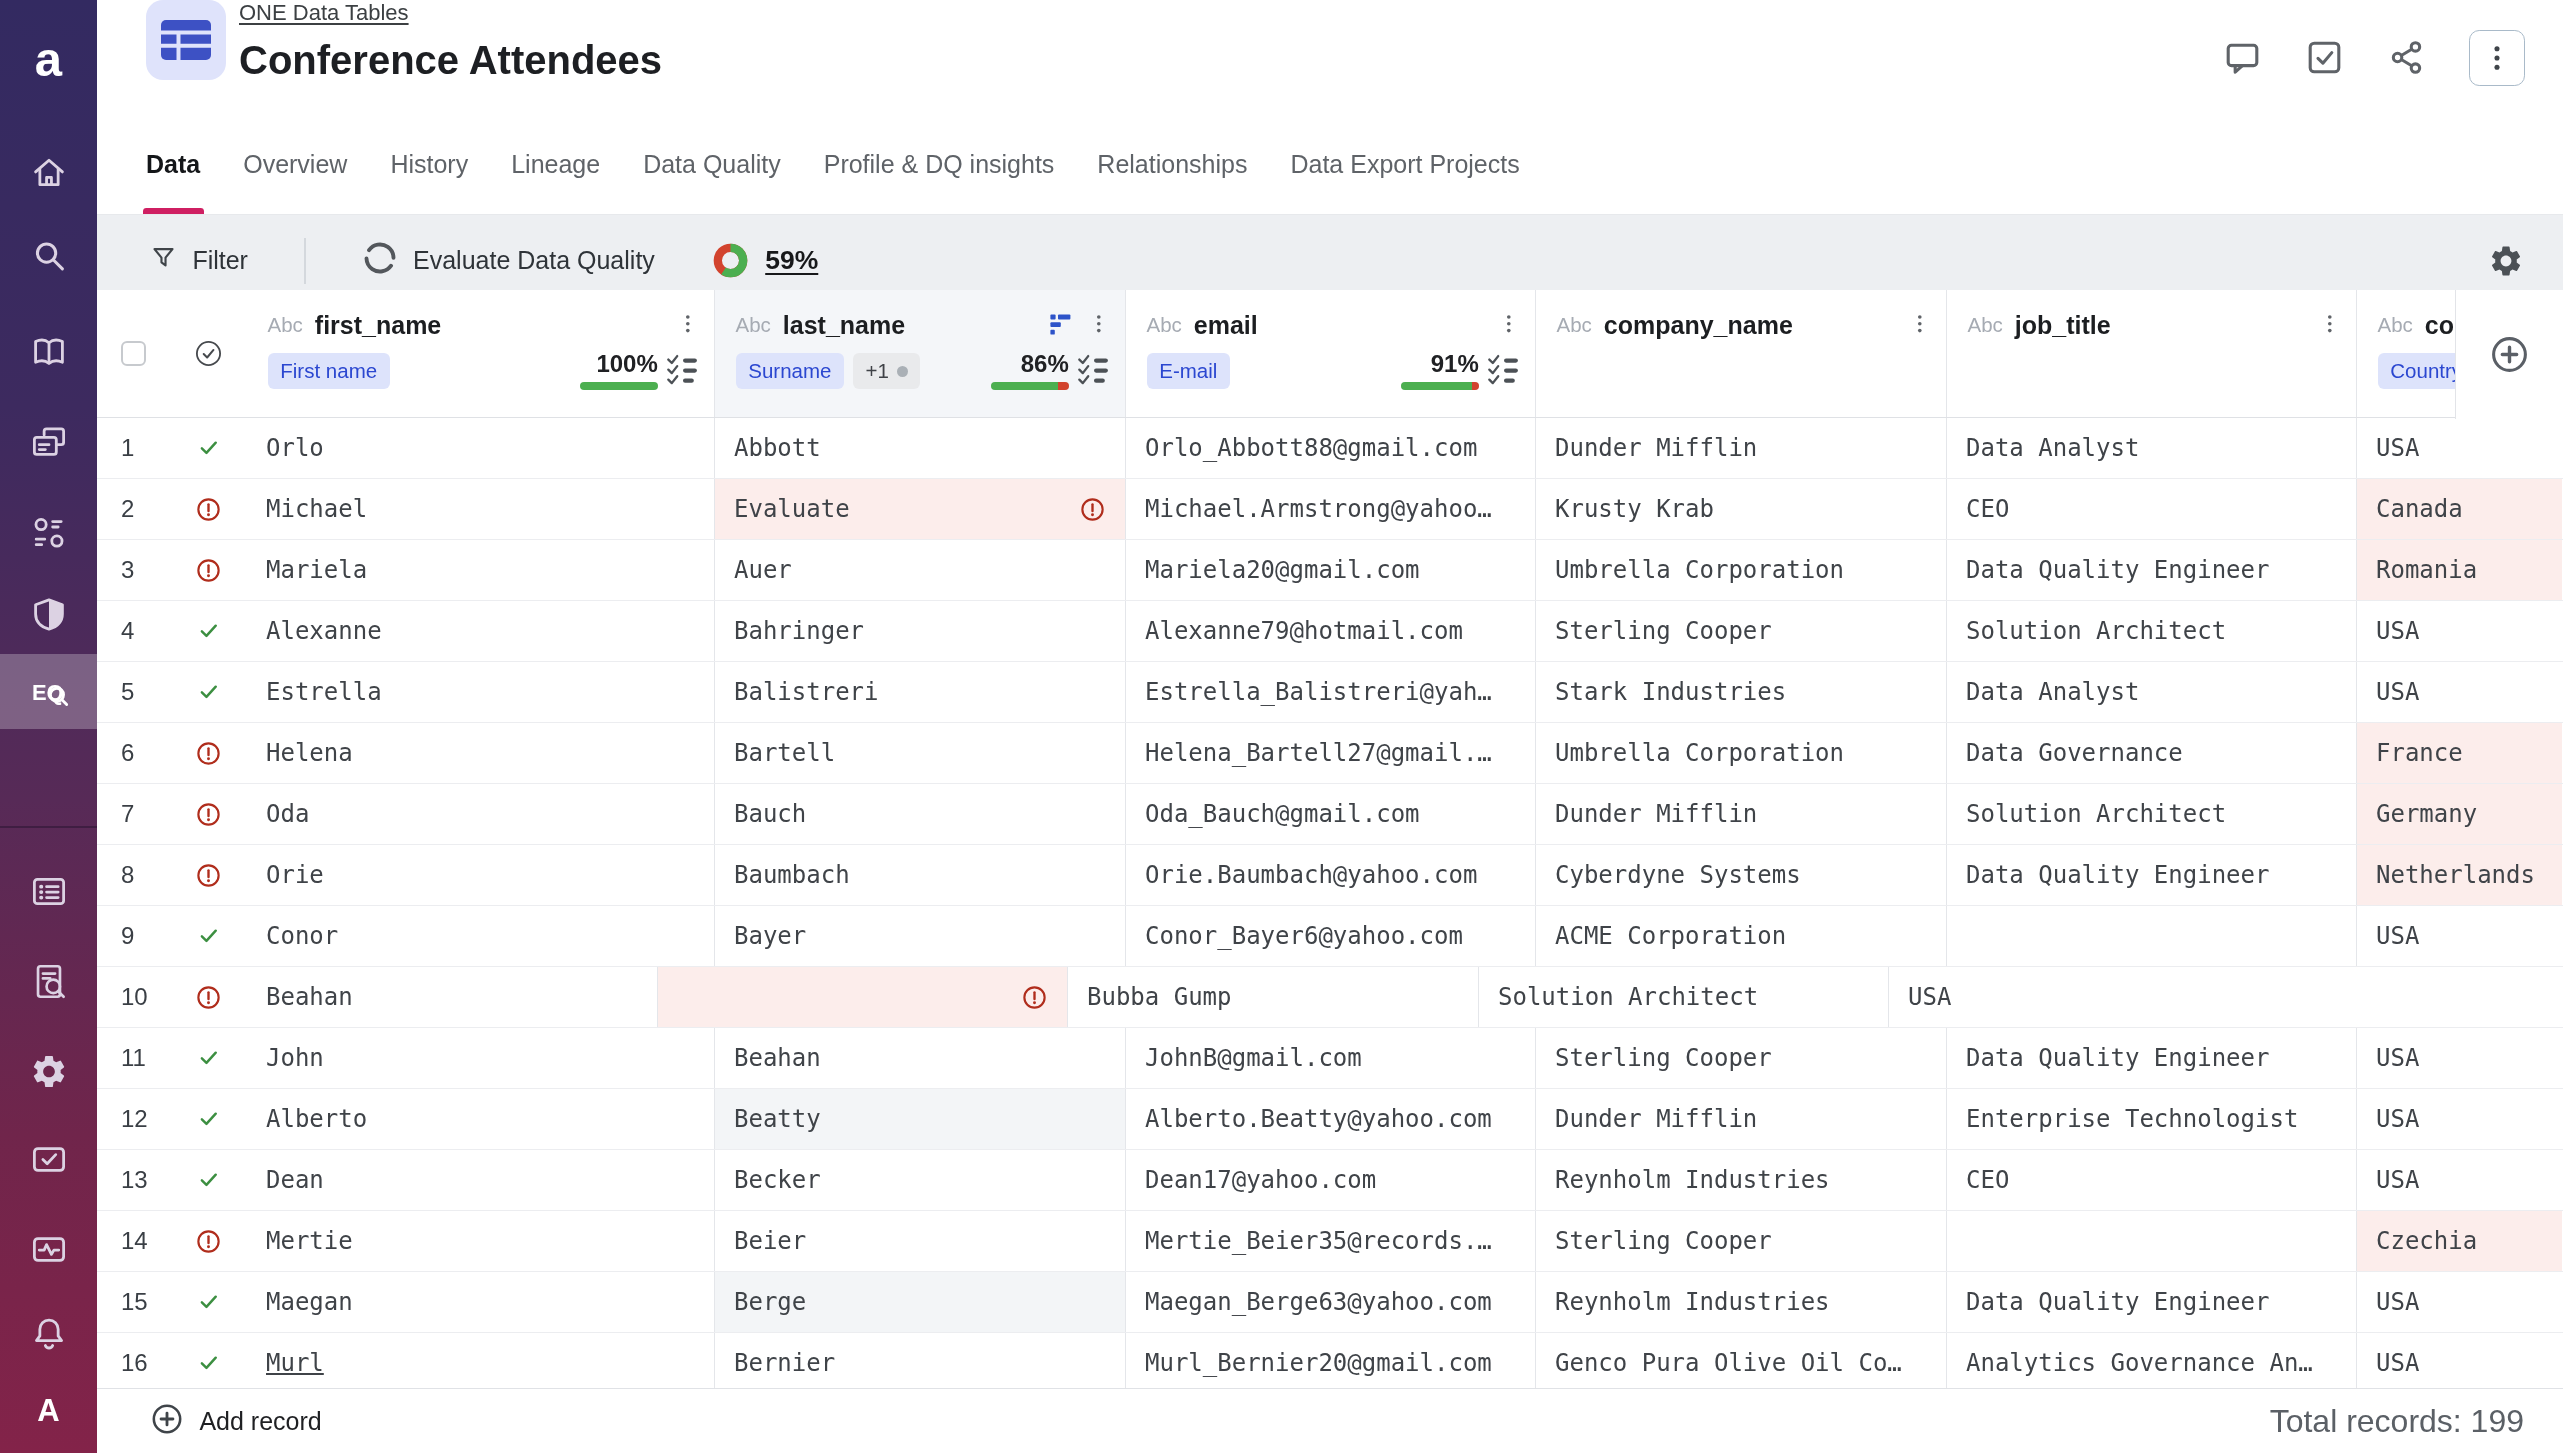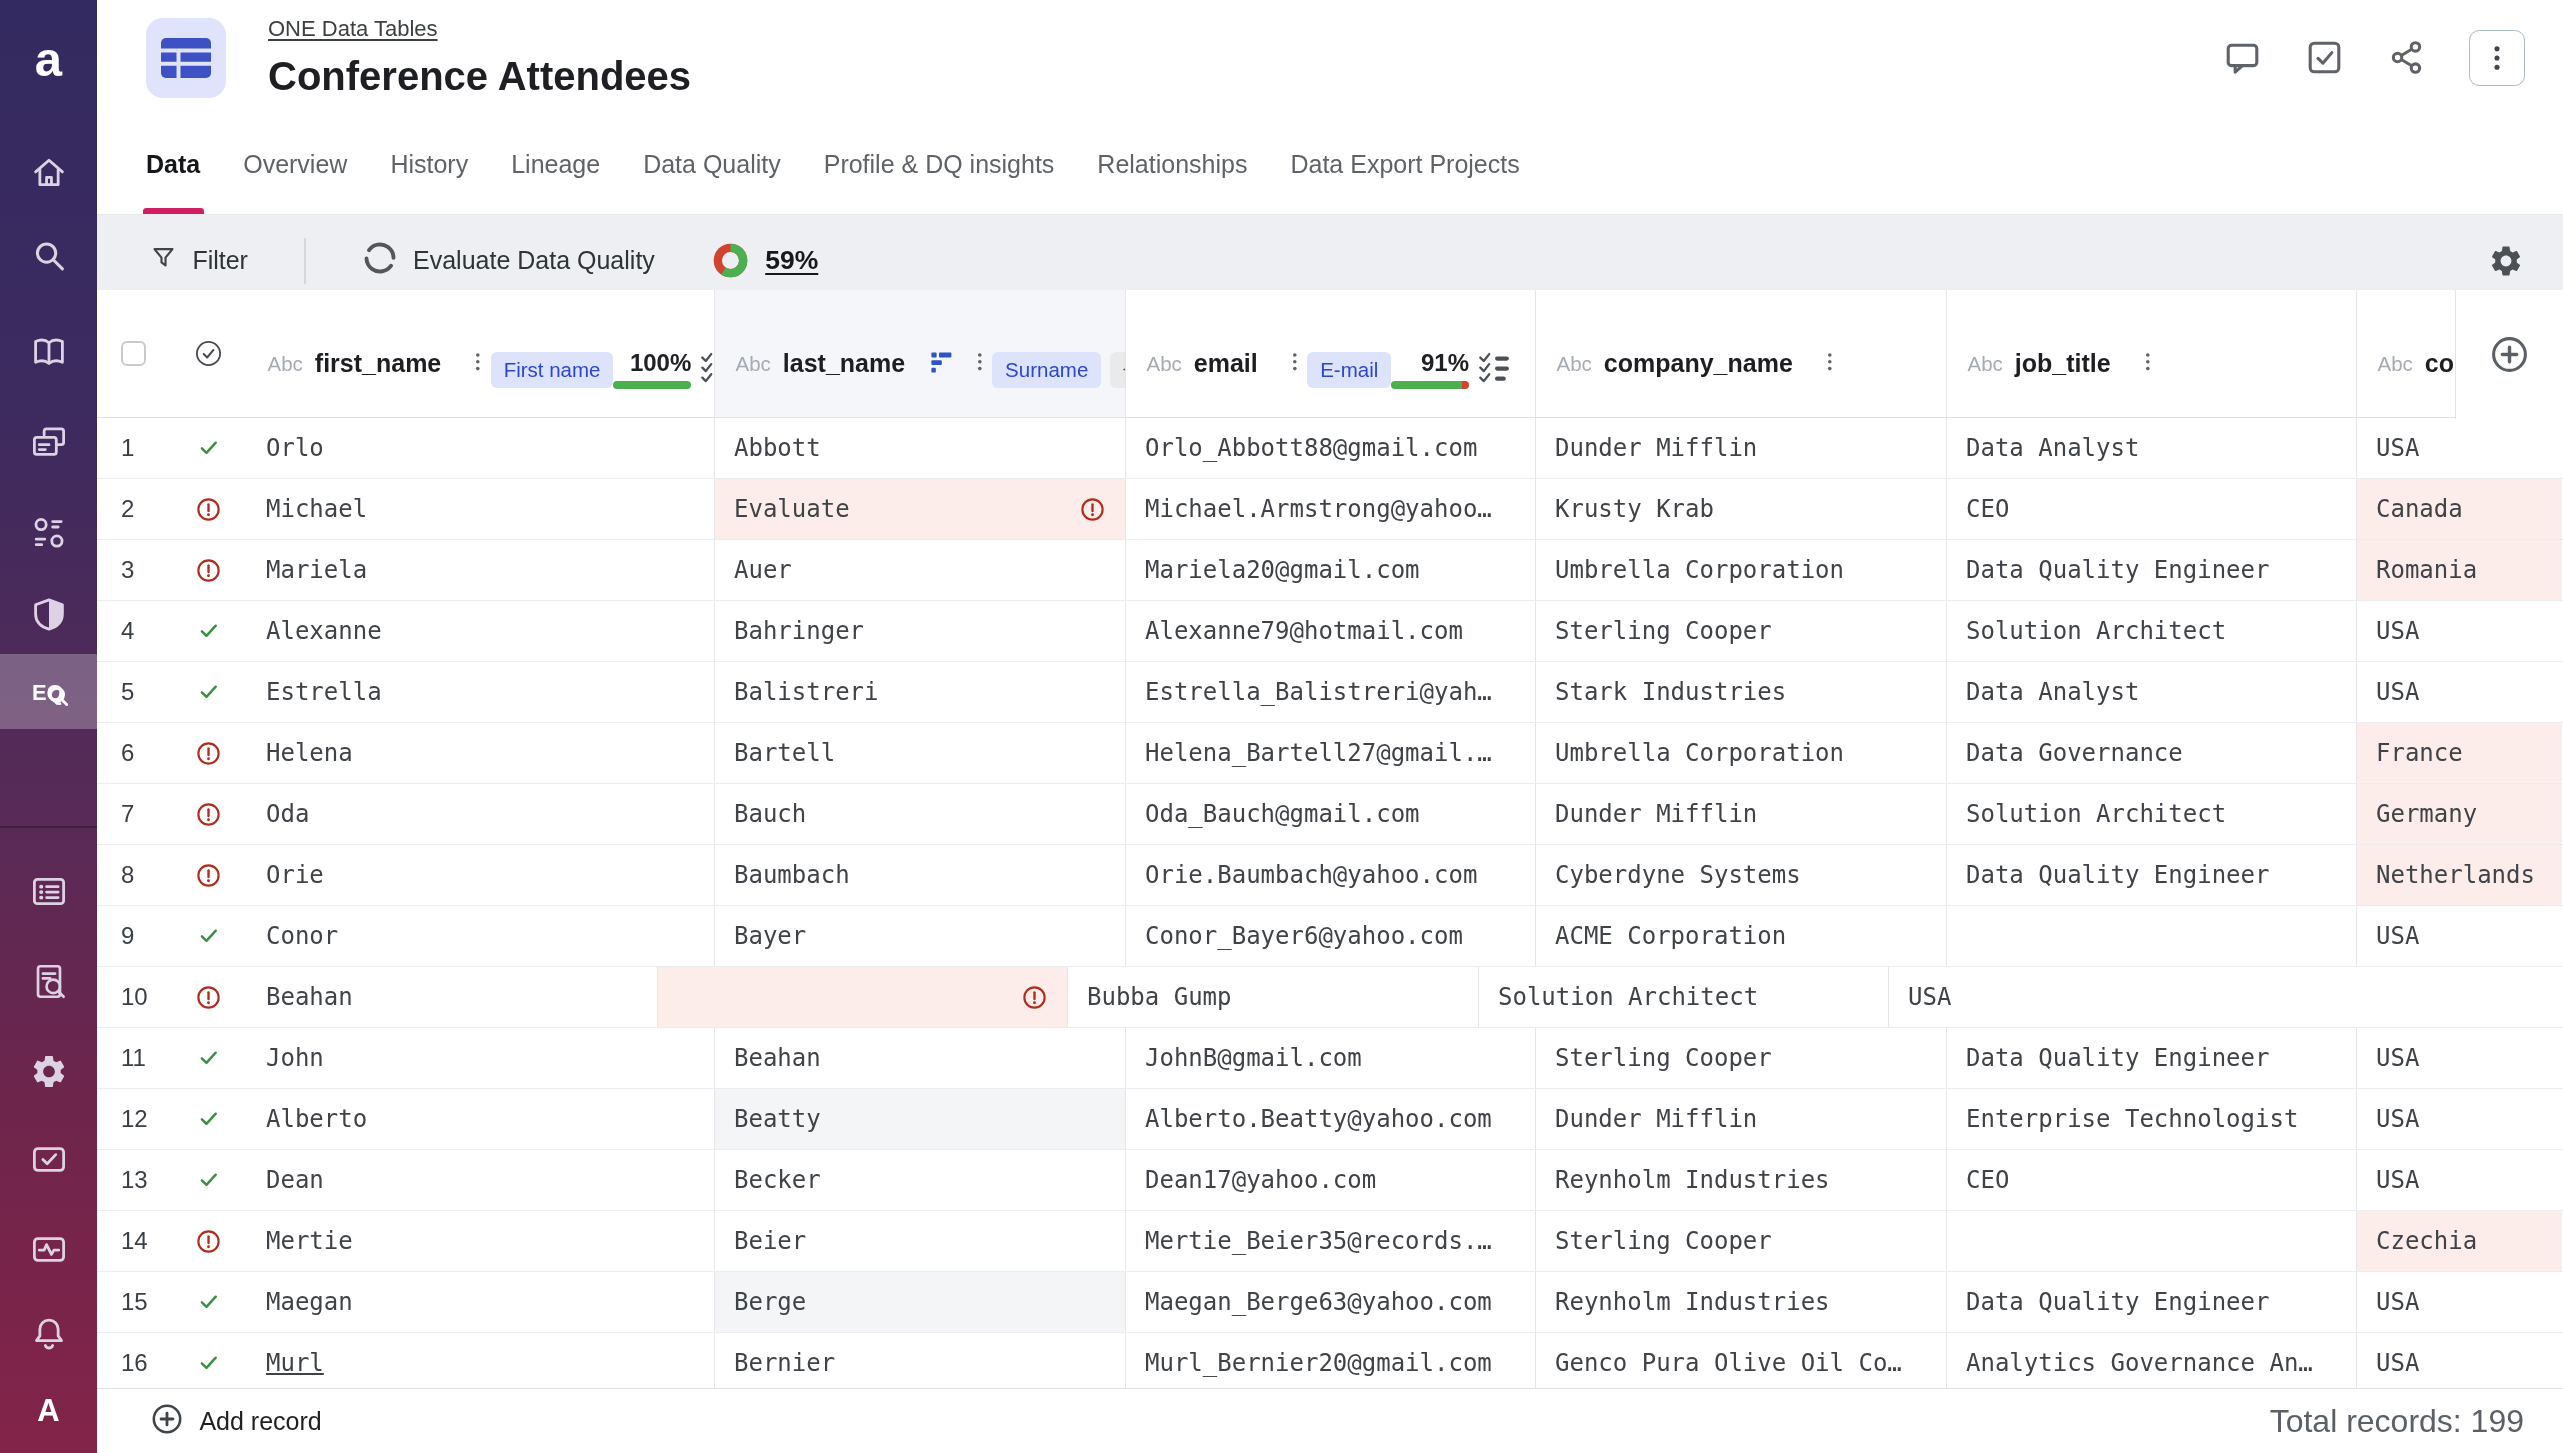--- a/index.html
+++ b/index.html
@@ -20,21 +20,21 @@
   .side-ic{position:absolute;left:50%;transform:translateX(-50%);color:#dcd2e3;width:39px;height:39px;display:grid;place-items:center}
   .side-ic svg{display:block}
   .side-logo{color:#fff;font-size:49px;font-weight:bold;line-height:39px}
   .active-band{position:absolute;left:0;right:0;top:654px;height:75px;background:rgba(255,255,255,.26)}
   .side-divider{position:absolute;left:0;right:0;top:826px;height:1.7px;background:rgba(15,8,28,.35)}
   .side-avatar{color:#fff;font-size:31px;font-weight:bold}
 
   
   .main{flex:1;min-width:0;display:flex;flex-direction:column;background:#fff}
 
-  .topbar{height:115px;display:flex;align-items:center;padding:0 38px 0 49px;gap:42px}
+  .topbar{height:115px;display:flex;padding:0 38px 0 49px;gap:13px}
   .app-tile{width:80px;height:80px;border-radius:17px;background:#dfe3fb;display:grid;place-items:center;flex:0 0 auto}
   .titles{flex:1;min-width:0}
   .breadcrumb{font-size:22px;color:#3c4043;text-decoration:underline;text-underline-offset:3.4px;display:inline-block;cursor:pointer}
   .page-title{font-size:40px;font-weight:700;color:var(--ink);margin-top:12px}
   .top-actions{display:flex;align-items:center;gap:43px}
   .icon-btn{background:none;border:none;cursor:pointer;display:grid;place-items:center;color:var(--sub)}
   .kebab-btn{width:56px;height:56px;border:1.7px solid #a9bac9;border-radius:10.2px;background:#fff}
 
   .tabbar{height:100px;display:flex;align-items:stretch;padding-left:49px;gap:43px;border-bottom:0.9px solid #e7e9ec}
   .tab{position:relative;display:flex;align-items:center;font-size:25px;color:var(--sub);cursor:pointer}
@@ -46,21 +46,21 @@
   .vdiv{width:1.7px;height:46px;background:#d4d8dd;margin:0 56px}
   .dq-group{display:flex;align-items:center;gap:15.4px;margin-left:56px;cursor:pointer}
   .dq-score{font-size:26.5px;font-weight:700;color:#17181a;text-decoration:underline;text-underline-offset:4.3px}
   .gear-btn{margin-left:auto}
 
   
   .thead{height:128px;display:flex;position:relative;background:#fff;border-bottom:1.7px solid #dfe1e5;flex:0 0 auto}
   .hsel{width:73px;flex:0 0 auto;display:grid;place-items:center}
   .hstat{width:77px;flex:0 0 auto;display:grid;place-items:center}
   .checkbox{width:25.6px;height:25.6px;border:2.1px solid #c7cace;border-radius:6px;background:#fff;cursor:pointer}
-  .th{flex:0 0 auto;padding:20.5px 13.7px 0 20.5px;display:flex;overflow:hidden}
+  .th{flex:0 0 auto;padding:20.5px 13.7px 0 20.5px;display:flex;flex-direction:column;overflow:hidden}
   .th.sorted{background:#f4f6f9}
   .bR{border-right:1.7px solid var(--grid)}
   .th-top{display:flex;align-items:center;gap:12px}
   .abc{font-size:20.5px;color:var(--abc)}
   .cname{font-size:25px;font-weight:700;color:#1c1e21;white-space:nowrap}
   .sp{flex:1}
   .th-bottom{margin-top:12px;display:flex;align-items:center;min-height:39px}
   .tags{display:flex;gap:8.5px;flex:1;min-width:0}
   .tag{height:36px;padding:0 12.8px;border-radius:6px;font-size:20.5px;display:flex;align-items:center;gap:7.7px;white-space:nowrap;flex:0 0 auto}
   .tag.blue{background:var(--tagblue-bg);color:var(--tagblue-fg)}

